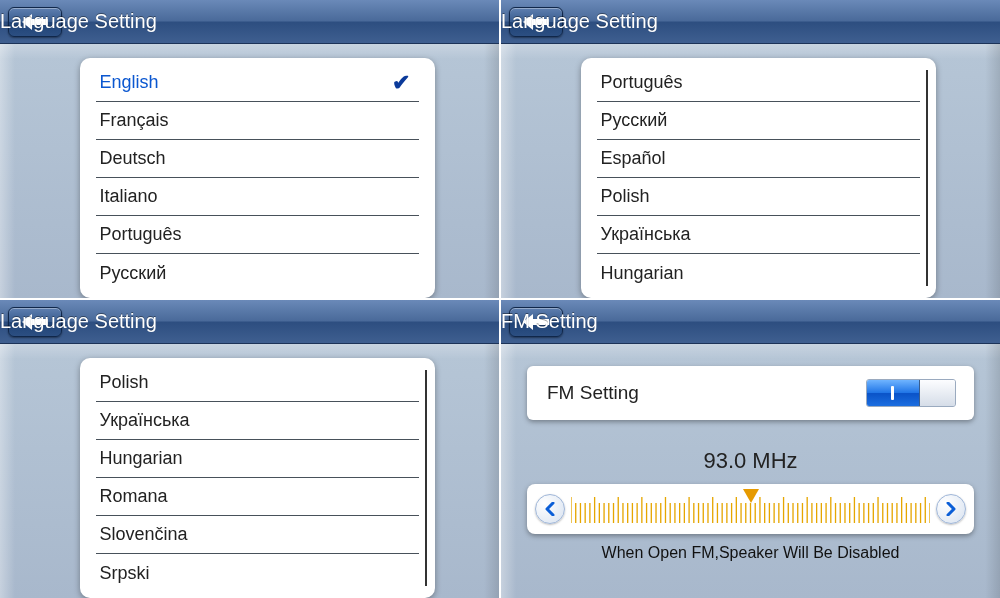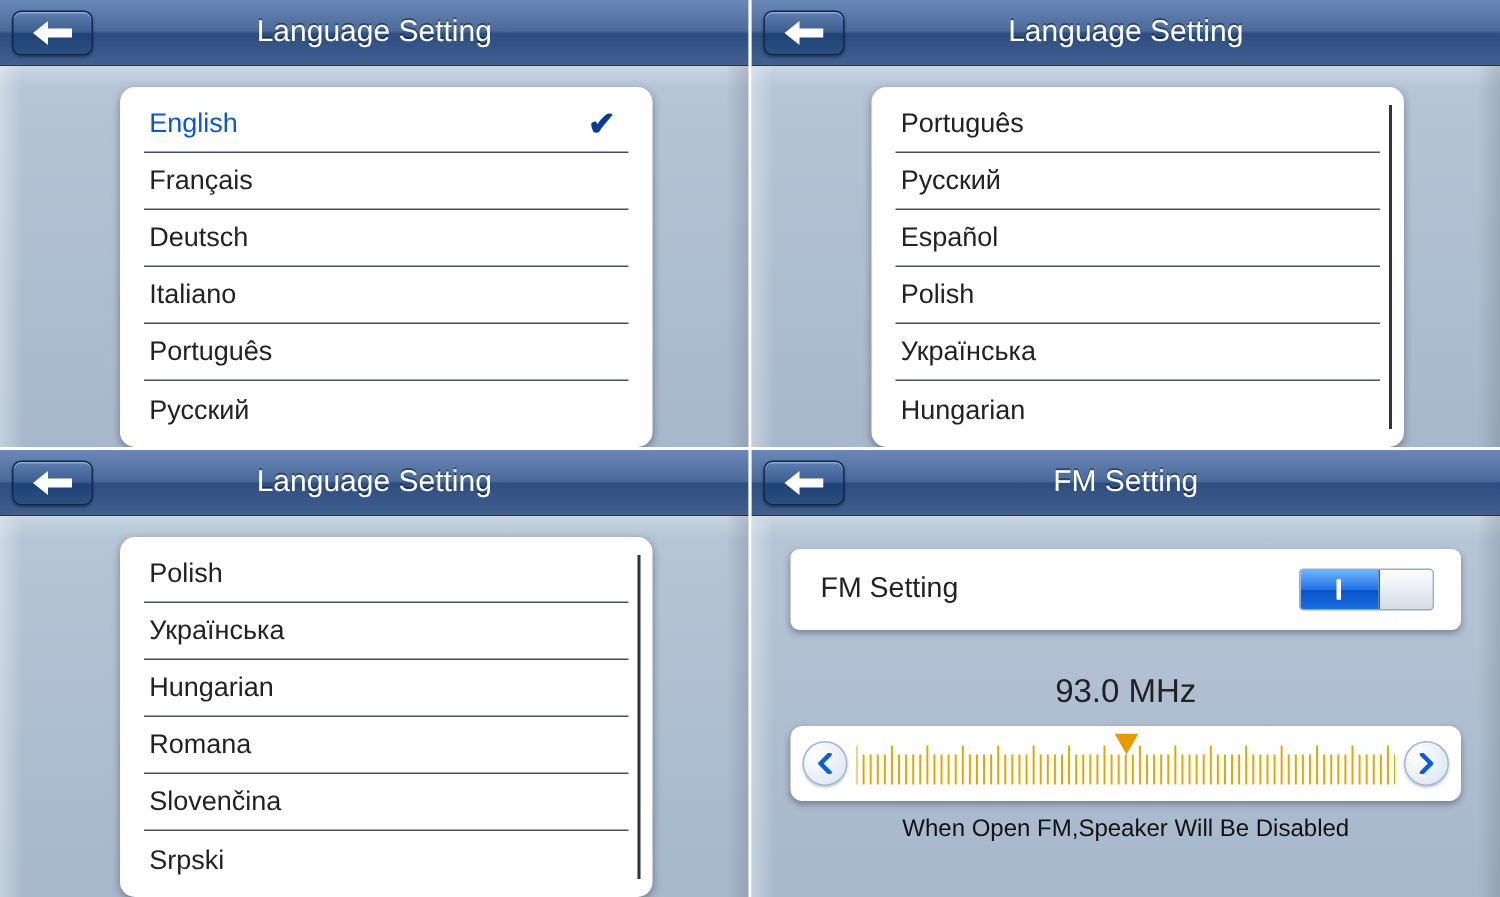--- a/index.html
+++ b/index.html
@@ -48,21 +48,20 @@
     box-shadow: inset 0 1px 0 rgba(255,255,255,0.35), 0 1px 2px rgba(0,0,0,0.4);
     display: flex;
     align-items: center;
     justify-content: center;
     cursor: pointer;
   }
   .back-btn svg { display:block; }
   .title {
     position: absolute;
     left: 0; right: 0;
-    text-align: center;
     color: #fff;
     font-size: 20px;
     font-weight: 500;
     text-shadow: 0 -1px 0 rgba(0,0,0,0.4);
     pointer-events: none;
   }
   .content {
     flex: 1;
     position: relative;
     padding: 14px 40px 0 55px;

